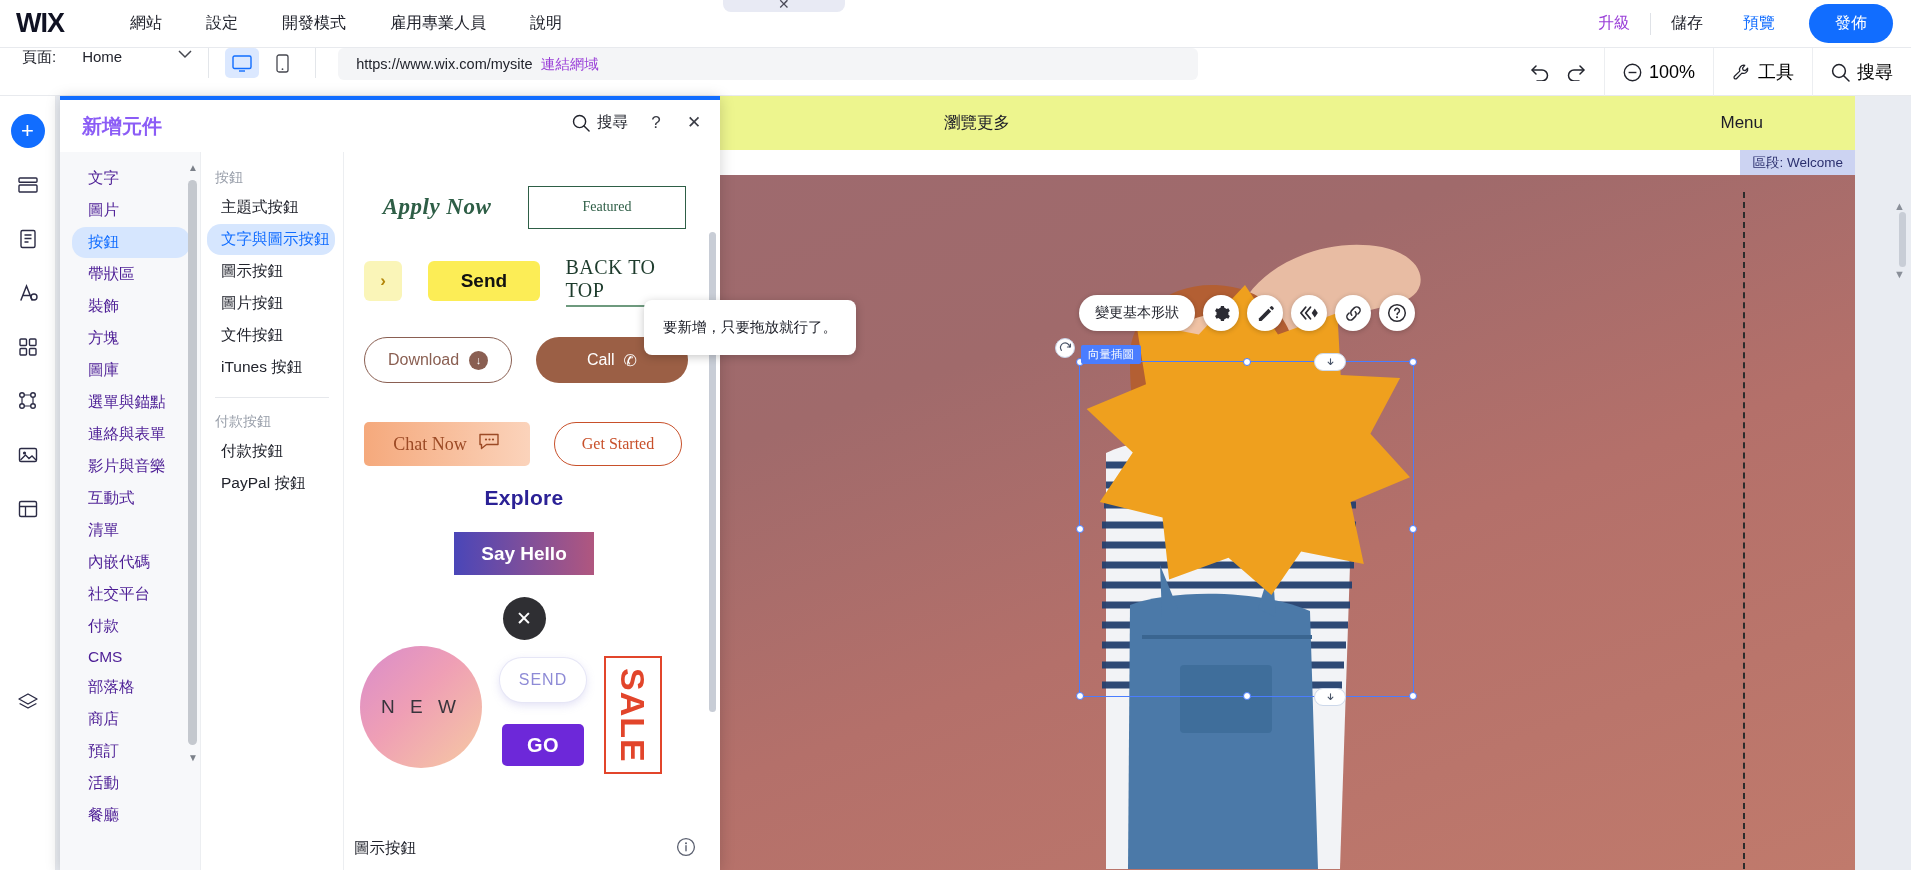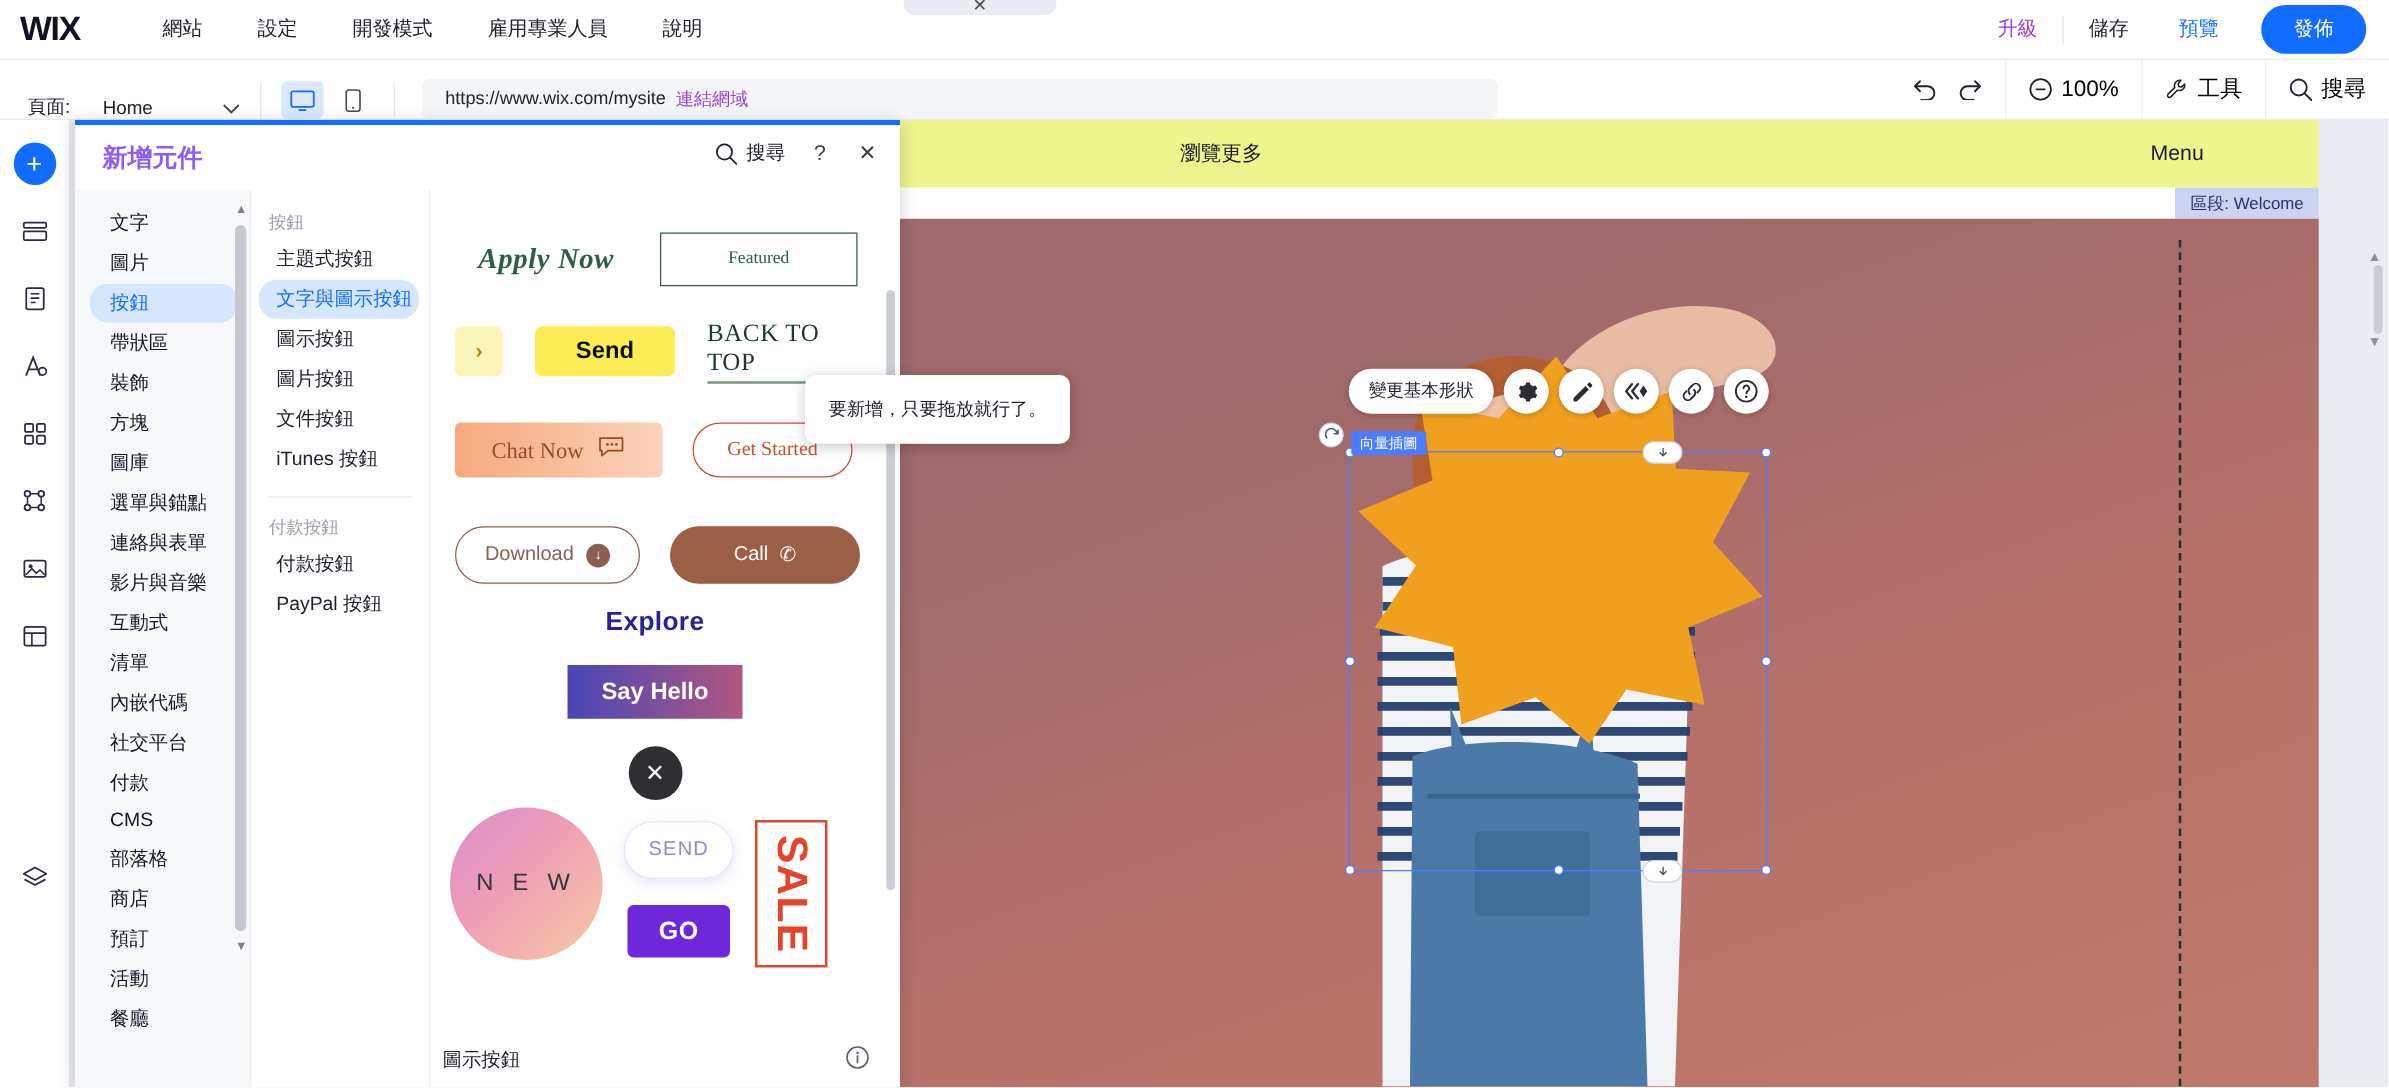--- a/index.html
+++ b/index.html
@@ -33,21 +33,21 @@
   .vdiv { width:1px; height:22px; background:#dfe2e7; }
   .publish-btn {
     background:#116dff; color:#fff; font-size:16px; border-radius:22px;
     padding:9px 26px; margin-left:14px; cursor:pointer; white-space:nowrap;
   }
 
   
   .secondbar {
     position:absolute; left:0; top:48px; width:1911px; height:48px;
     background:#fff; border-bottom:1px solid #e8eaee;
-    display:flex; align-items:flex-end; z-index:59;
+    display:flex; align-items:flex-start; z-index:59;
   }
   .pg-label { margin-left:22px; font-size:15px; color:#21232c; }
   .pg-name { margin-left:26px; font-size:15px; color:#21232c; }
   .chev { margin-left:56px; color:#45474f; font-size:12px; cursor:pointer; }
   .sb-sep { width:1px; height:30px; background:#e3e6ea; margin:0 16px; }
   .devbtns { display:flex; align-items:center; gap:6px; }
   .devbtn {
     width:34px; height:30px; display:flex; align-items:center; justify-content:center;
     border-radius:5px; cursor:pointer;
   }
@@ -177,21 +177,21 @@
   .ap-search { display:flex; align-items:center; gap:7px; font-size:15.5px; color:#21232c; cursor:pointer; }
   .ap-help, .ap-close { font-size:17px; color:#3b3d46; cursor:pointer; width:20px; text-align:center;}
   .ap-body { display:flex; height:722px; }
 
   .cat-col {
     width:141px; background:#f7f8fa; height:722px; position:relative; overflow:hidden;
     border-right:1px solid #eceef1;
   }
   .cat-list { padding-top:10px; }
   .cat-item {
-    font-size:15.5px; color:#0f172a; padding:5px 16px; margin:1px 10px 1px 12px;
+    font-size:15.5px; color:#4c1d95; padding:5px 16px; margin:1px 10px 1px 12px;
     border-radius:14px; cursor:pointer; white-space:nowrap;
   }
   .cat-item.active { background:#d6e6fe; color:#116dff; }
   .cat-scroll-thumb { position:absolute; right:3px; top:28px; width:9px; height:565px; background:#c4c8ce; border-radius:5px; }
   .cat-arr-up { position:absolute; right:2px; top:10px; font-size:10px; color:#7b8089; }
   .cat-arr-dn { position:absolute; right:2px; top:600px; font-size:10px; color:#7b8089; }
 
   .sub-col { width:143px; background:#fff; padding-top:14px; border-right:1px solid #eceef1;}
   .sub-head { font-size:14px; color:#9aa0ab; padding:3px 14px; margin-bottom:2px; }
   .sub-item {
@@ -636,45 +636,45 @@
             <div class="b-featured">Featured</div>
           </div>
 
           <div class="gal-row" style="gap:26px; padding-left:10px;">
             <div class="b-arrow">›</div>
             <div class="b-send">Send</div>
             <div class="b-backtotop">BACK TO TOP</div>
           </div>
 
           <div class="gal-row" style="gap:24px; padding-left:10px; min-height:84px;">
+            <div class="b-download">
+              <span>Download</span>
+              <span class="dlcirc">↓</span>
+            </div>
+            <div class="b-call">
+              <span>Call</span>
+              <span>✆</span>
+            </div>
+          </div>
+
+          <div class="gal-row" style="gap:24px; padding-left:10px; min-height:84px;">
             <div class="b-chatnow">
               <span>Chat Now</span>
               <span>
                 <svg width="24" height="19" viewBox="0 0 24 19">
                     <path d="M3 2.5h18v10H9.5L4.5 16.5V12.5H3z" fill="none" stroke="#9c4a25" stroke-width="1.4" stroke-linejoin="round"></path>
                     <circle cx="9" cy="7.5" r="1.1" fill="#9c4a25"></circle>
                     <circle cx="12.5" cy="7.5" r="1.1" fill="#9c4a25"></circle>
                     <circle cx="16" cy="7.5" r="1.1" fill="#9c4a25"></circle>
                   </svg>
               </span>
             </div>
             <div class="b-getstarted">Get Started</div>
           </div>
 
-          <div class="gal-row" style="gap:24px; padding-left:10px; min-height:84px;">
-            <div class="b-download">
-              <span>Download</span>
-              <span class="dlcirc">↓</span>
-            </div>
-            <div class="b-call">
-              <span>Call</span>
-              <span>✆</span>
-            </div>
-          </div>
-
           <div class="gal-row" style="gap:22px; padding-left:0px; min-height:84px;flex-direction:column;">
             <div class="b-explore">Explore</div>
             <div class="b-sayhello">Say Hello</div>
             <div class="b-x">✕</div>
           </div>
 
           <div class="gal-row" style="gap:18px; padding-left:6px; min-height:140px; align-items:flex-start;">
             <div class="b-new" style="margin-top:6px;">N E W</div>
             <div style="display:flex;flex-direction:column;gap:22px;align-items:center;margin-top:18px;">
               <div class="b-send2">SEND</div>

